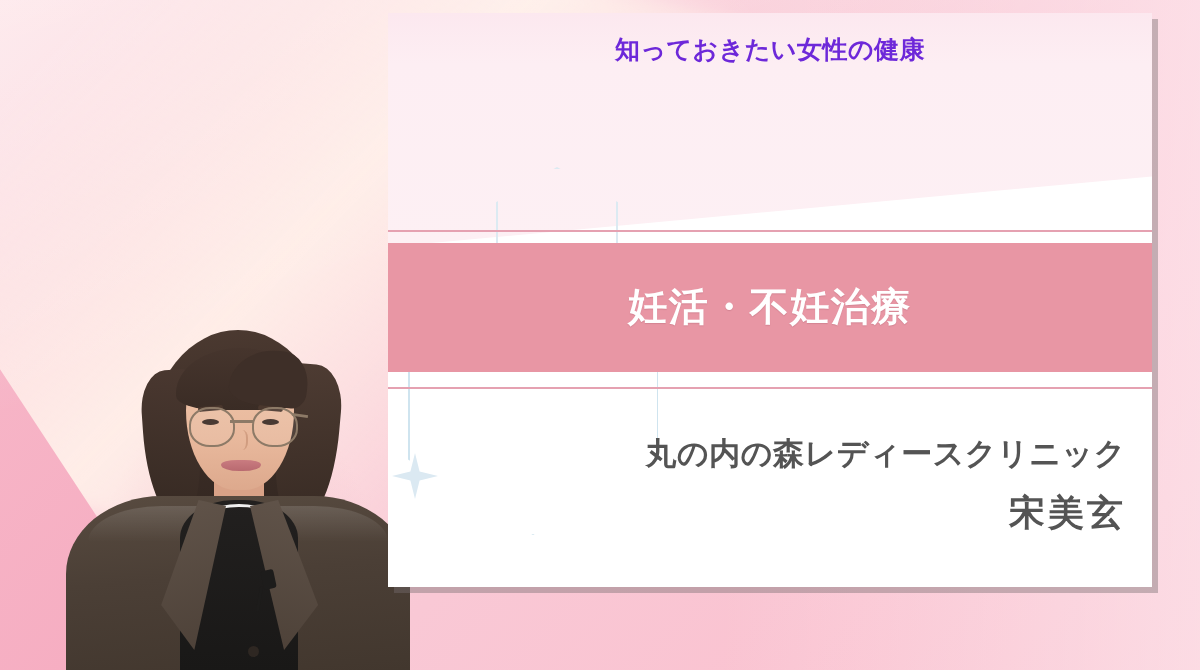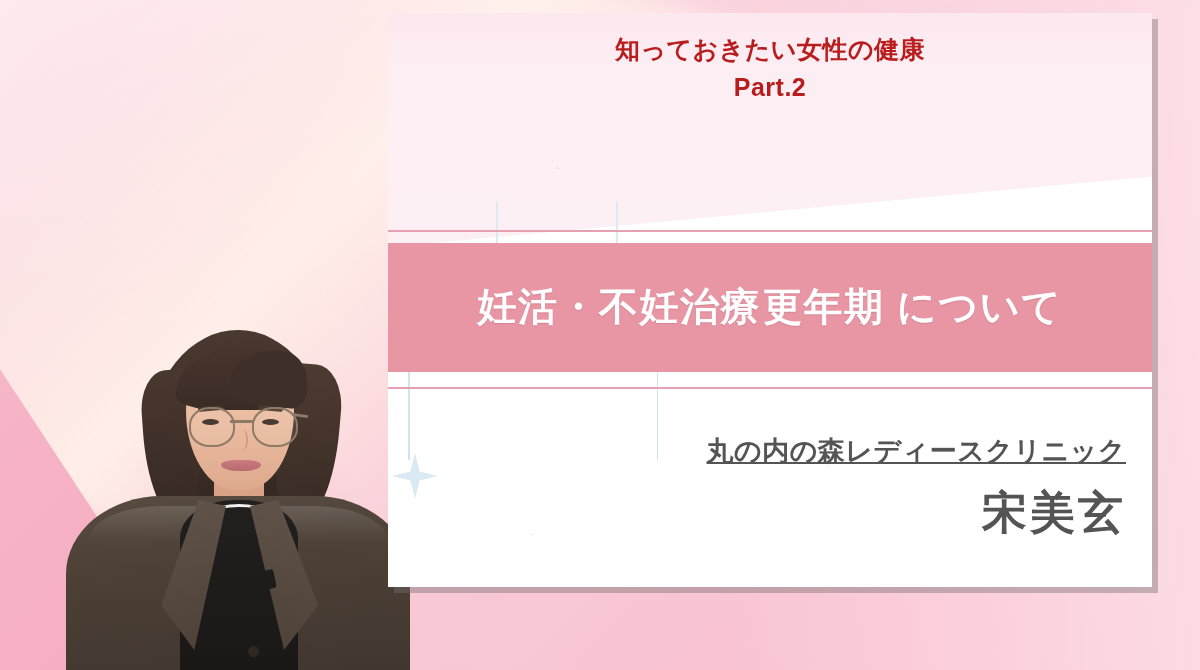--- a/index.html
+++ b/index.html
@@ -364,21 +364,21 @@
     background: #dbe9f2;
     clip-path: polygon(50% 0%, 60% 40%, 100% 50%, 60% 60%, 50% 100%, 40% 60%, 0% 50%, 40% 40%);
   }
 
   .title-block {
     position: absolute;
     left: 0;
     top: 20px;
     width: 100%;
     text-align: center;
-    color: #b91c1c;
+    color: #6d28d9;
     font-weight: 700;
     line-height: 1.28;
   }
   .title-line1, .title-line2 {
     font-size: 25px;
     letter-spacing: .5px;
   }
   .title-part {
     font-size: 25px;
     margin-top: 6px;
@@ -417,28 +417,27 @@
   }
 
   .credit {
     position: absolute;
     right: 26px;
     top: 420px;
     text-align: right;
     color: #545454;
   }
   .credit-clinic {
-    font-size: 27px;
+    font-size: 31px;
     font-weight: 600;
     letter-spacing: .5px;
     white-space: nowrap;
-    text-decoration: underline;
   }
   .credit-name {
-    font-size: 45px;
+    font-size: 36px;
     font-weight: 700;
     letter-spacing: 3px;
     margin-top: 14px;
   }
 </style>
 </head>
 <body>
 
 <div id="stage">
 
@@ -484,28 +483,26 @@
 
     <div class="slide-header"></div>
     <div class="slide-diag"></div>
 
     <div class="hex-top"></div>
     <div class="hex-bottom"></div>
     <div class="sparkle"></div>
 
     <div class="title-block">
       <div class="title-line1">知っておきたい女性の健康</div>
-      <div class="title-part">Part.2</div>
     </div>
 
     <div class="rule rule-top"></div>
 
     <div class="banner">
       <div class="banner-line">妊活・不妊治療</div>
-      <div class="banner-line">更年期 について</div>
     </div>
 
     <div class="rule rule-under"></div>
 
     <div class="credit">
       <div class="credit-clinic">丸の内の森レディースクリニック</div>
       <div class="credit-name">宋美玄</div>
     </div>
 
   </div>

